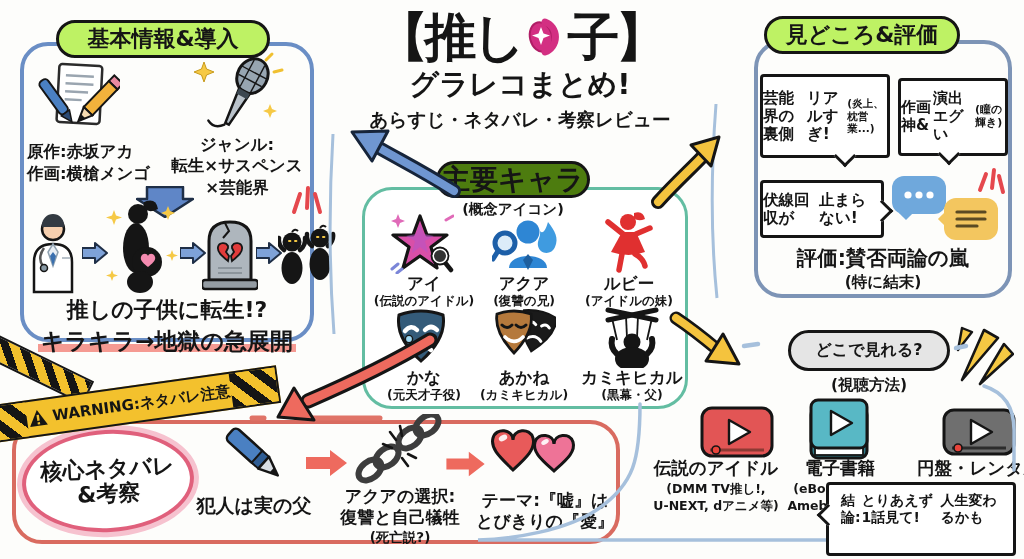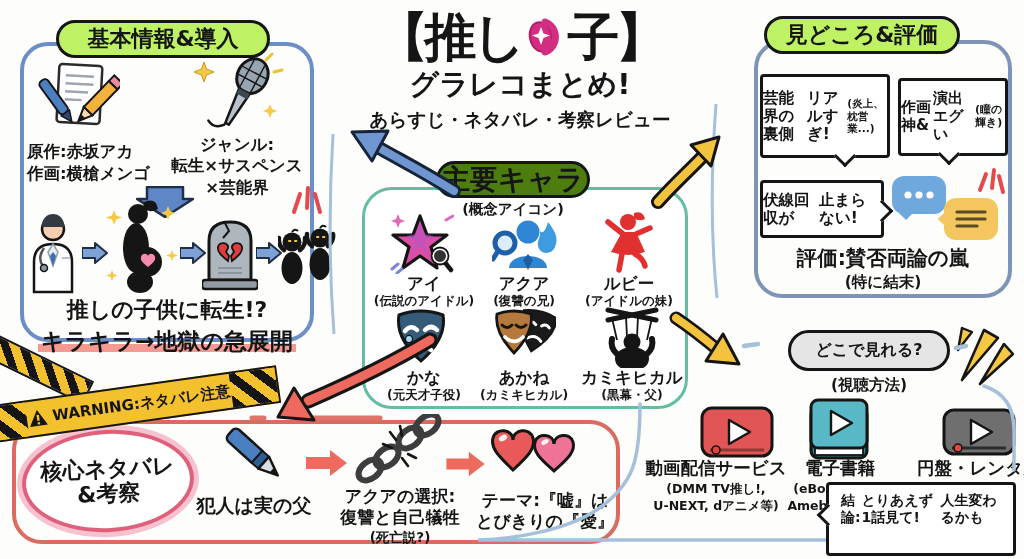--- a/index.html
+++ b/index.html
@@ -337,21 +337,21 @@
     <rect x="5" y="2" width="56" height="48" rx="7" fill="#58b8c5" stroke="#151515" stroke-width="3"></rect>
     <polygon points="25,13 46,25 25,37" fill="#fff" stroke="#151515" stroke-width="2.4" stroke-linejoin="round"></polygon>
   </svg>
   <svg class="ic" style="left:942px;top:408px" width="74" height="52" viewBox="0 0 74 52">
     <rect x="2" y="2" width="70" height="44" rx="10" fill="#6f6f6f" stroke="#151515" stroke-width="3"></rect>
     <polygon points="29,12 50,24 29,36" fill="#fff" stroke="#151515" stroke-width="2.4" stroke-linejoin="round"></polygon>
     <line x1="10" y1="40" x2="64" y2="40" stroke="#2c2c2c" stroke-width="3"></line>
     <circle cx="16" cy="40" r="4" fill="#e8443b" stroke="#151515" stroke-width="1.6"></circle>
   </svg>
 
-  <div class="lbl c" style="left:634px;top:458px;width:164px;font-size:17.5px">動画配信サービス</div>
+  <div class="lbl c" style="left:634px;top:458px;width:164px;font-size:17.5px">伝説のアイドル</div>
   <div class="lbl w8 c" style="left:634px;top:481px;width:164px;font-size:12.5px">(DMM TV推し!,</div>
   <div class="lbl w8 c" style="left:634px;top:498px;width:164px;font-size:12.5px">U-NEXT, dアニメ等)</div>
 
   <div class="lbl c" style="left:792px;top:458px;width:96px;font-size:17.5px">電子書籍</div>
   <div class="lbl w8 c" style="left:772px;top:481px;width:136px;font-size:12.5px">(eBookJapan,</div>
   <div class="lbl w8 c" style="left:772px;top:498px;width:136px;font-size:12.5px">Amebaマンガ等)</div>
 
   <div class="lbl c" style="left:912px;top:458px;width:134px;font-size:17.5px">円盤・レンタル</div>
 
   <div class="bub tail-l" style="left:826px;top:482px;width:190px;height:74px;align-items:flex-start;padding:7px 12px;z-index:7">

